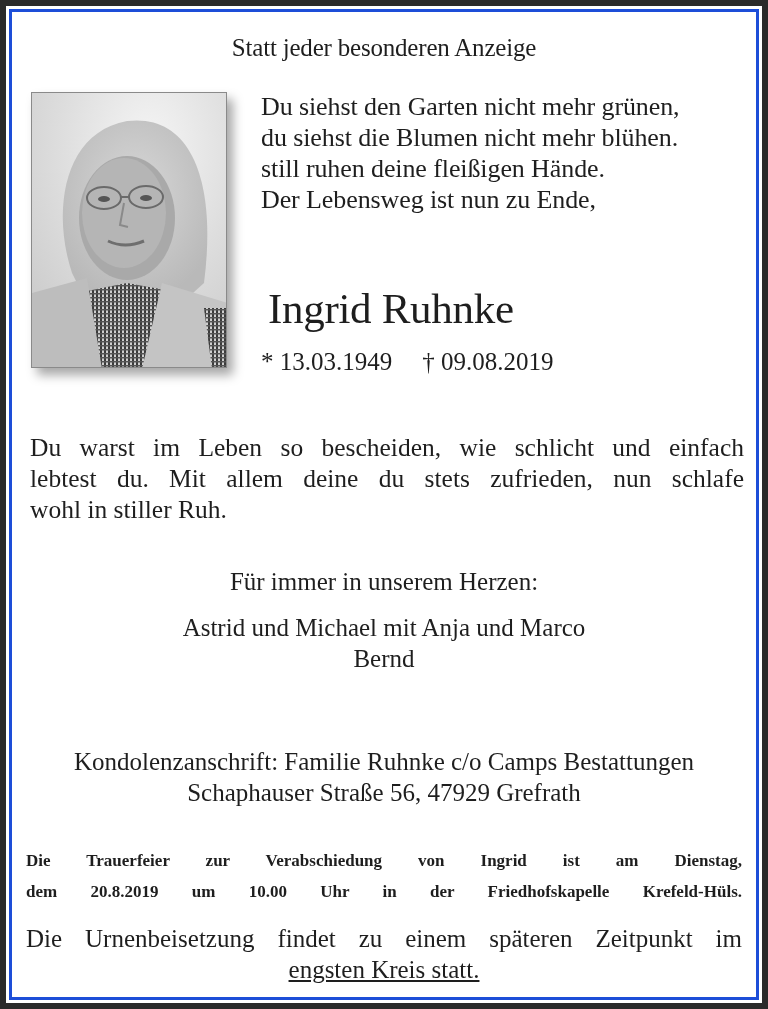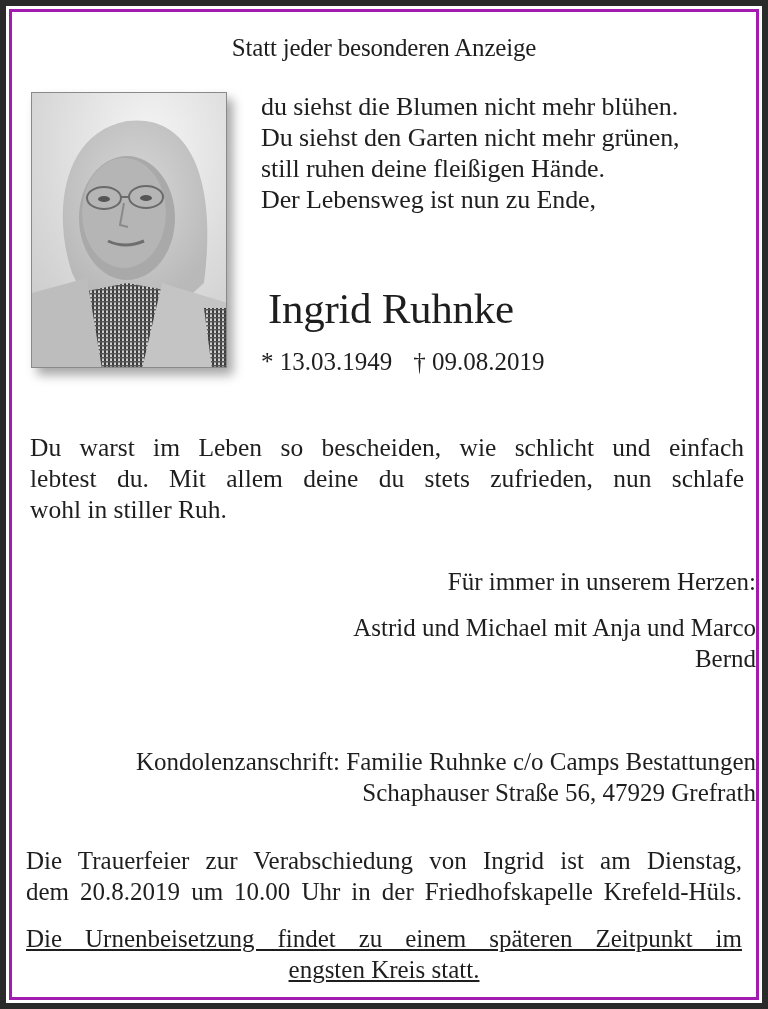--- a/index.html
+++ b/index.html
@@ -18,21 +18,21 @@
     .outer-frame {
       position: absolute;
       left: 6px; top: 6px;
       width: 756px; height: 997px;
       background: #ffffff;
     }
     .inner-frame {
       position: absolute;
       left: 3px; top: 3px;
       right: 3px; bottom: 3px;
-      border: 3px solid #a21caf;
+      border: 3px solid #1d4ed8;
       background: #ffffff;
       box-sizing: border-box;
     }
     .header {
       position: absolute;
       top: 22px;
       left: 0; right: 0;
       text-align: center;
       font-size: 25px;
       letter-spacing: -0.2px;
@@ -62,57 +62,58 @@
       font-size: 43px;
       letter-spacing: -0.3px;
       margin-left: 8px;
     }
     .dates {
       position: absolute;
       left: 249px; top: 336px;
       font-size: 25px;
       white-space: nowrap;
     }
-    .dates .death { margin-left: 21px; }
+    .dates .death { margin-left: 30px; }
     .verse {
       position: absolute;
       left: 18px; right: 12px;
       top: 420px;
       font-size: 25.5px;
       line-height: 31px;
       text-align: justify;
       text-align-last: left;
     }
     .verse div { text-align: justify; text-align-last: justify; }
     .verse div.last { text-align-last: left; }
     .center-block {
       position: absolute;
       left: 0; right: 0;
-      text-align: right;
+      text-align: center;
       font-size: 25px;
     }
     .hearts { top: 556px; }
     .family { top: 600px; line-height: 31px; }
     .address { top: 734px; line-height: 31px; font-family: Liberation Serif, serif; }
     .ceremony {
       position: absolute;
       left: 14px; right: 14px;
       top: 833px;
-      font-size: 25px;
-      line-height: 31px;
+      font-size: 17px;
+      line-height: 31px;
+      font-weight: bold;
     }
     .ceremony div { text-align: justify; text-align-last: justify; white-space: nowrap; }
     .burial {
       position: absolute;
       left: 14px; right: 14px;
       top: 911px;
       font-size: 25px;
       line-height: 31px;
     }
-    .burial .l1 { text-align: justify; text-align-last: justify; text-decoration: underline; }
+    .burial .l1 { text-align: justify; text-align-last: justify; }
     .burial .l2 { text-align: center; text-decoration: underline; }
   </style>
 </head>
 <body>
 
 <div class="outer-frame">
   <div class="inner-frame">
 
     <div class="header">Statt jeder besonderen Anzeige</div>
 
@@ -152,22 +153,22 @@
 
         <path d="M45,200 L95,190 L150,200 L170,276 L25,276 Z" fill="url(#check)"></path>
 
         <path d="M0,200 L55,185 L70,276 L0,276 Z" fill="#bdbdbd"></path>
         <path d="M196,210 L130,190 L110,276 L196,276 Z" fill="#c4c4c4"></path>
         <path d="M172,215 L196,215 L196,276 L180,276 Z" fill="url(#check)"></path>
       </svg>
     </div>
 
     <div class="poem">
+      <div>Du siehst den Garten nicht mehr grünen,</div>
       <div>du siehst die Blumen nicht mehr blühen.</div>
-      <div>Du siehst den Garten nicht mehr grünen,</div>
       <div>still ruhen deine fleißigen Hände.</div>
       <div>Der Lebensweg ist nun zu Ende,</div>
     </div>
 
     <div class="name">Ingrid Ruhnke</div>
 
     <div class="dates">
       <span>* 13.03.1949</span><span class="death">† 09.08.2019</span>
     </div>
 

